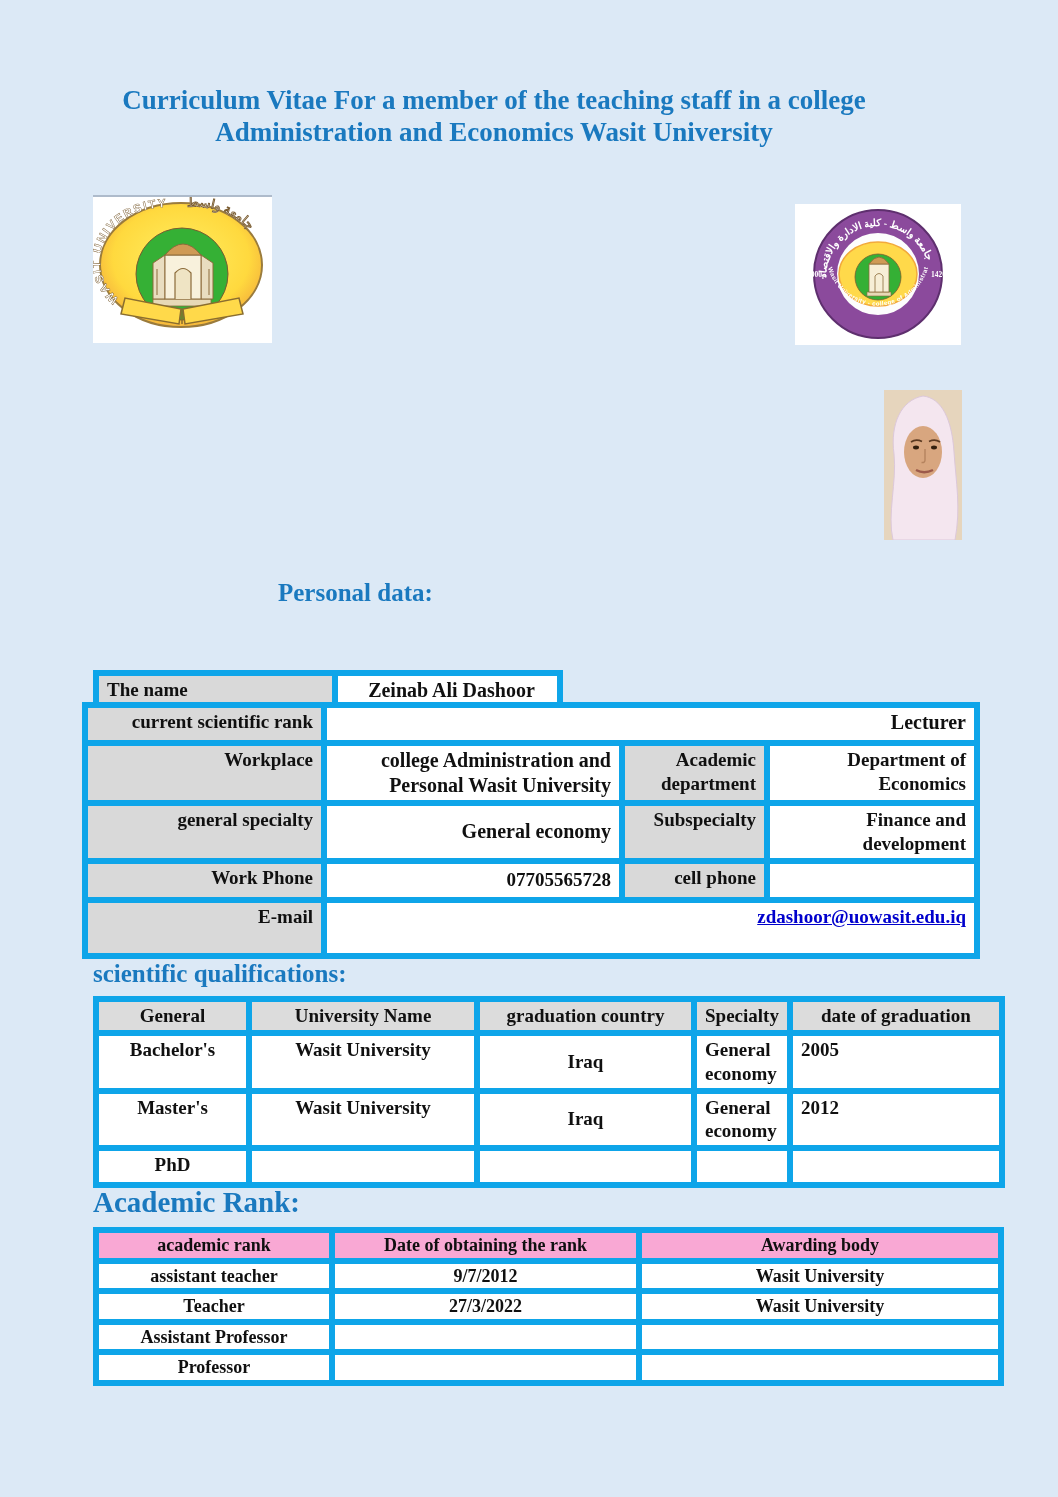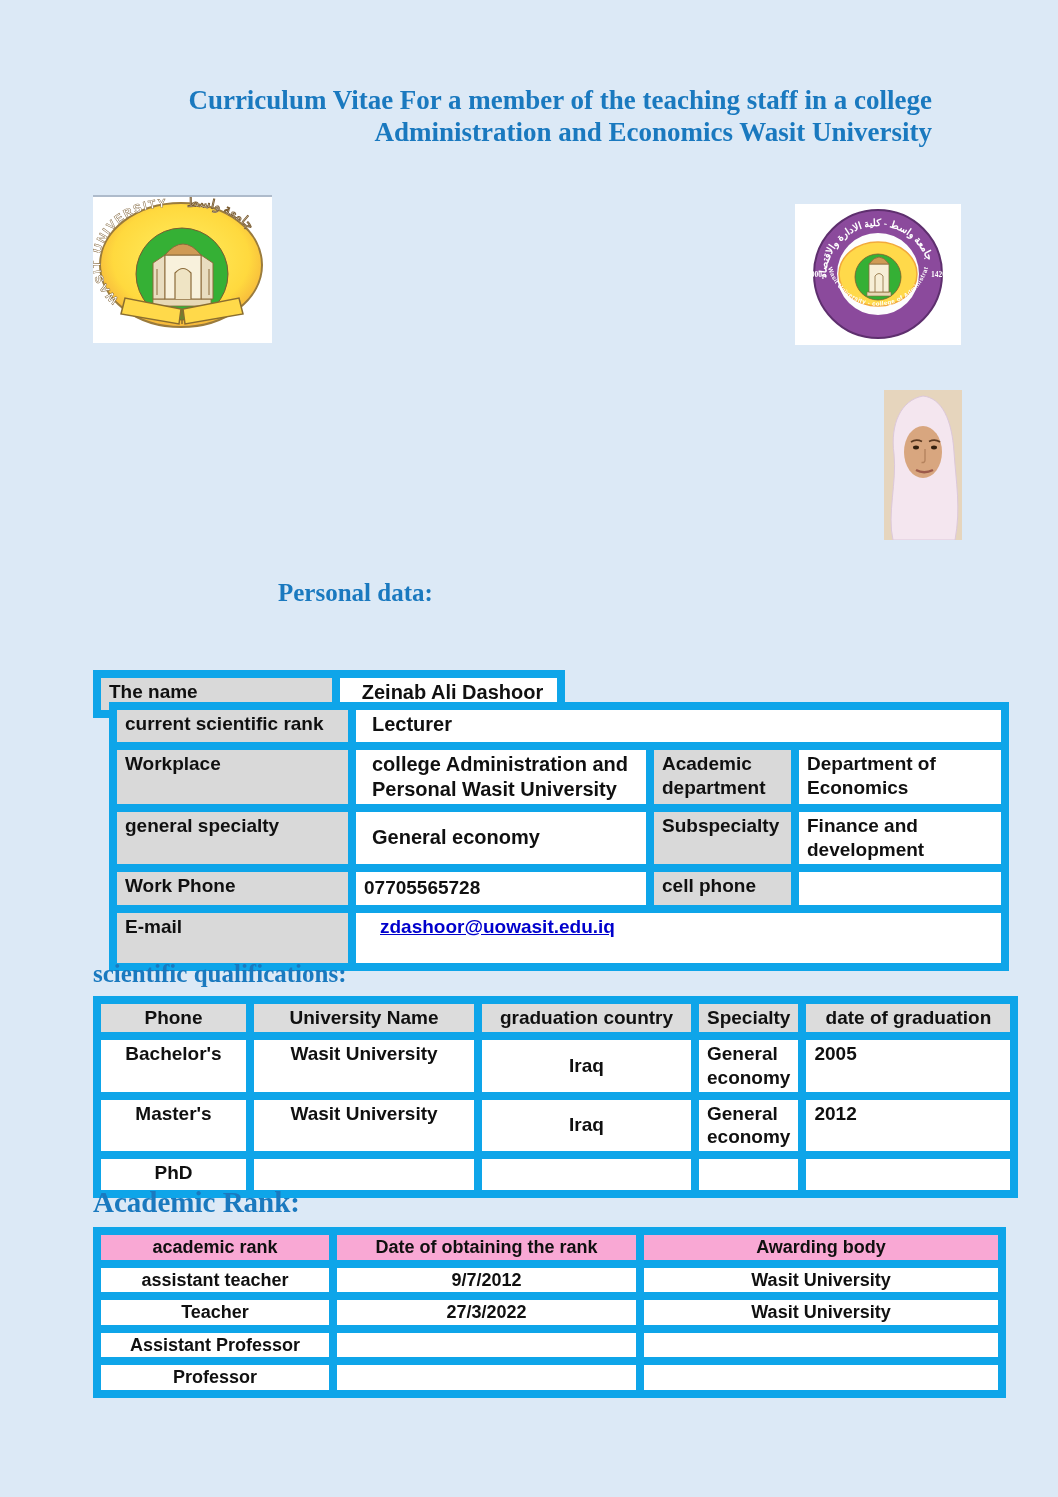--- a/index.html
+++ b/index.html
@@ -7,49 +7,49 @@
     width:1058px;height:1497px;
     background:#dce9f6;
     font-family:"Liberation Serif","DejaVu Serif",serif;
     position:relative;
   }
   .page{position:absolute;inset:0;width:1058px;height:1497px;overflow:hidden;}
   .abs{position:absolute;}
 
   
   .doc-title{
-    top:84px;left:0;width:932px;text-align:right;
-    color:#1a79bf;font-weight:bold;font-size:27px;line-height:1.2;
+    top:84px;left:0;width:932px;text-align:center;
+    color:#1a79bf;font-weight:bold;font-size:27px;line-height:1.2;padding-left:28px;
   }
 
   
   .sect-h{color:#1a79bf;font-weight:bold;}
   .personal-h{top:579px;left:278px;font-size:25px;}
   .sci-h{top:960px;left:93px;font-size:25px;}
   .rank-h{top:1186px;left:93px;font-size:29px;}
 
   
   .left-logo-box{top:195px;left:93px;width:179px;height:146px;background:#fff;border-top:2px solid #aebbcb;}
   .right-logo-box{top:204px;left:795px;width:166px;height:141px;background:#fff;}
   .photo-box{top:390px;left:884px;width:78px;height:150px;}
   .left-logo-box svg,.right-logo-box svg,.photo-box svg{display:block;width:100%;height:100%;}
 
   
   table{border-collapse:collapse;table-layout:fixed;}
   td{
-    border:8px solid #0ea5e9;background:#fff;color:#101010;
-    font-weight:bold;font-size:19px;font-family:Liberation Sans, sans-serif;
+    border:6px solid #0ea5e9;background:#fff;color:#101010;
+    font-weight:bold;font-size:19px;font-family:Liberation Serif, serif;
     padding:2px 8px;vertical-align:top;overflow:hidden;line-height:1.25;
   }
   td.lbl{background:#d9d9d9;}
   td.center{text-align:center;}
   td.middle{vertical-align:middle;}
 
   .name-table{top:670px;left:93px;}
-  .personal-table{top:702px;left:109px;}
+  .personal-table{top:702px;left:82px;text-align:right;}
   .r-h34 td{height:28px;}
   .r-h52 td{height:46px;}
   .r-h35 td{height:29px;}
   .val-big{font-size:20px;padding-left:16px;}
 
   a.email-link{color:#0000cc;text-decoration:underline;font-weight:bold;cursor:pointer;margin-left:16px;}
 
   .sci-table{top:996px;left:93px;}
   .sci-table .hdr td{background:#dcdcdc;text-align:center;height:24px;}
   .sci-table .row-b td{height:44px;}
@@ -204,21 +204,21 @@
   <table class="abs sci-table">
     <colgroup>
       <col style="width:153px">
         <col style="width:228px">
         <col style="width:217px">
         <col style="width:94px">
         <col style="width:212px">
     </colgroup>
     <tbody>
         <tr class="hdr">
-      <td>Phone</td>
+      <td>General</td>
       <td>University Name</td>
       <td>graduation country</td>
       <td>Specialty</td>
       <td>date of graduation</td>
     </tr>
     <tr class="row-b">
       <td class="center">Bachelor's</td>
       <td class="center">Wasit University</td>
       <td class="center middle">Iraq</td>
       <td>General economy</td>

